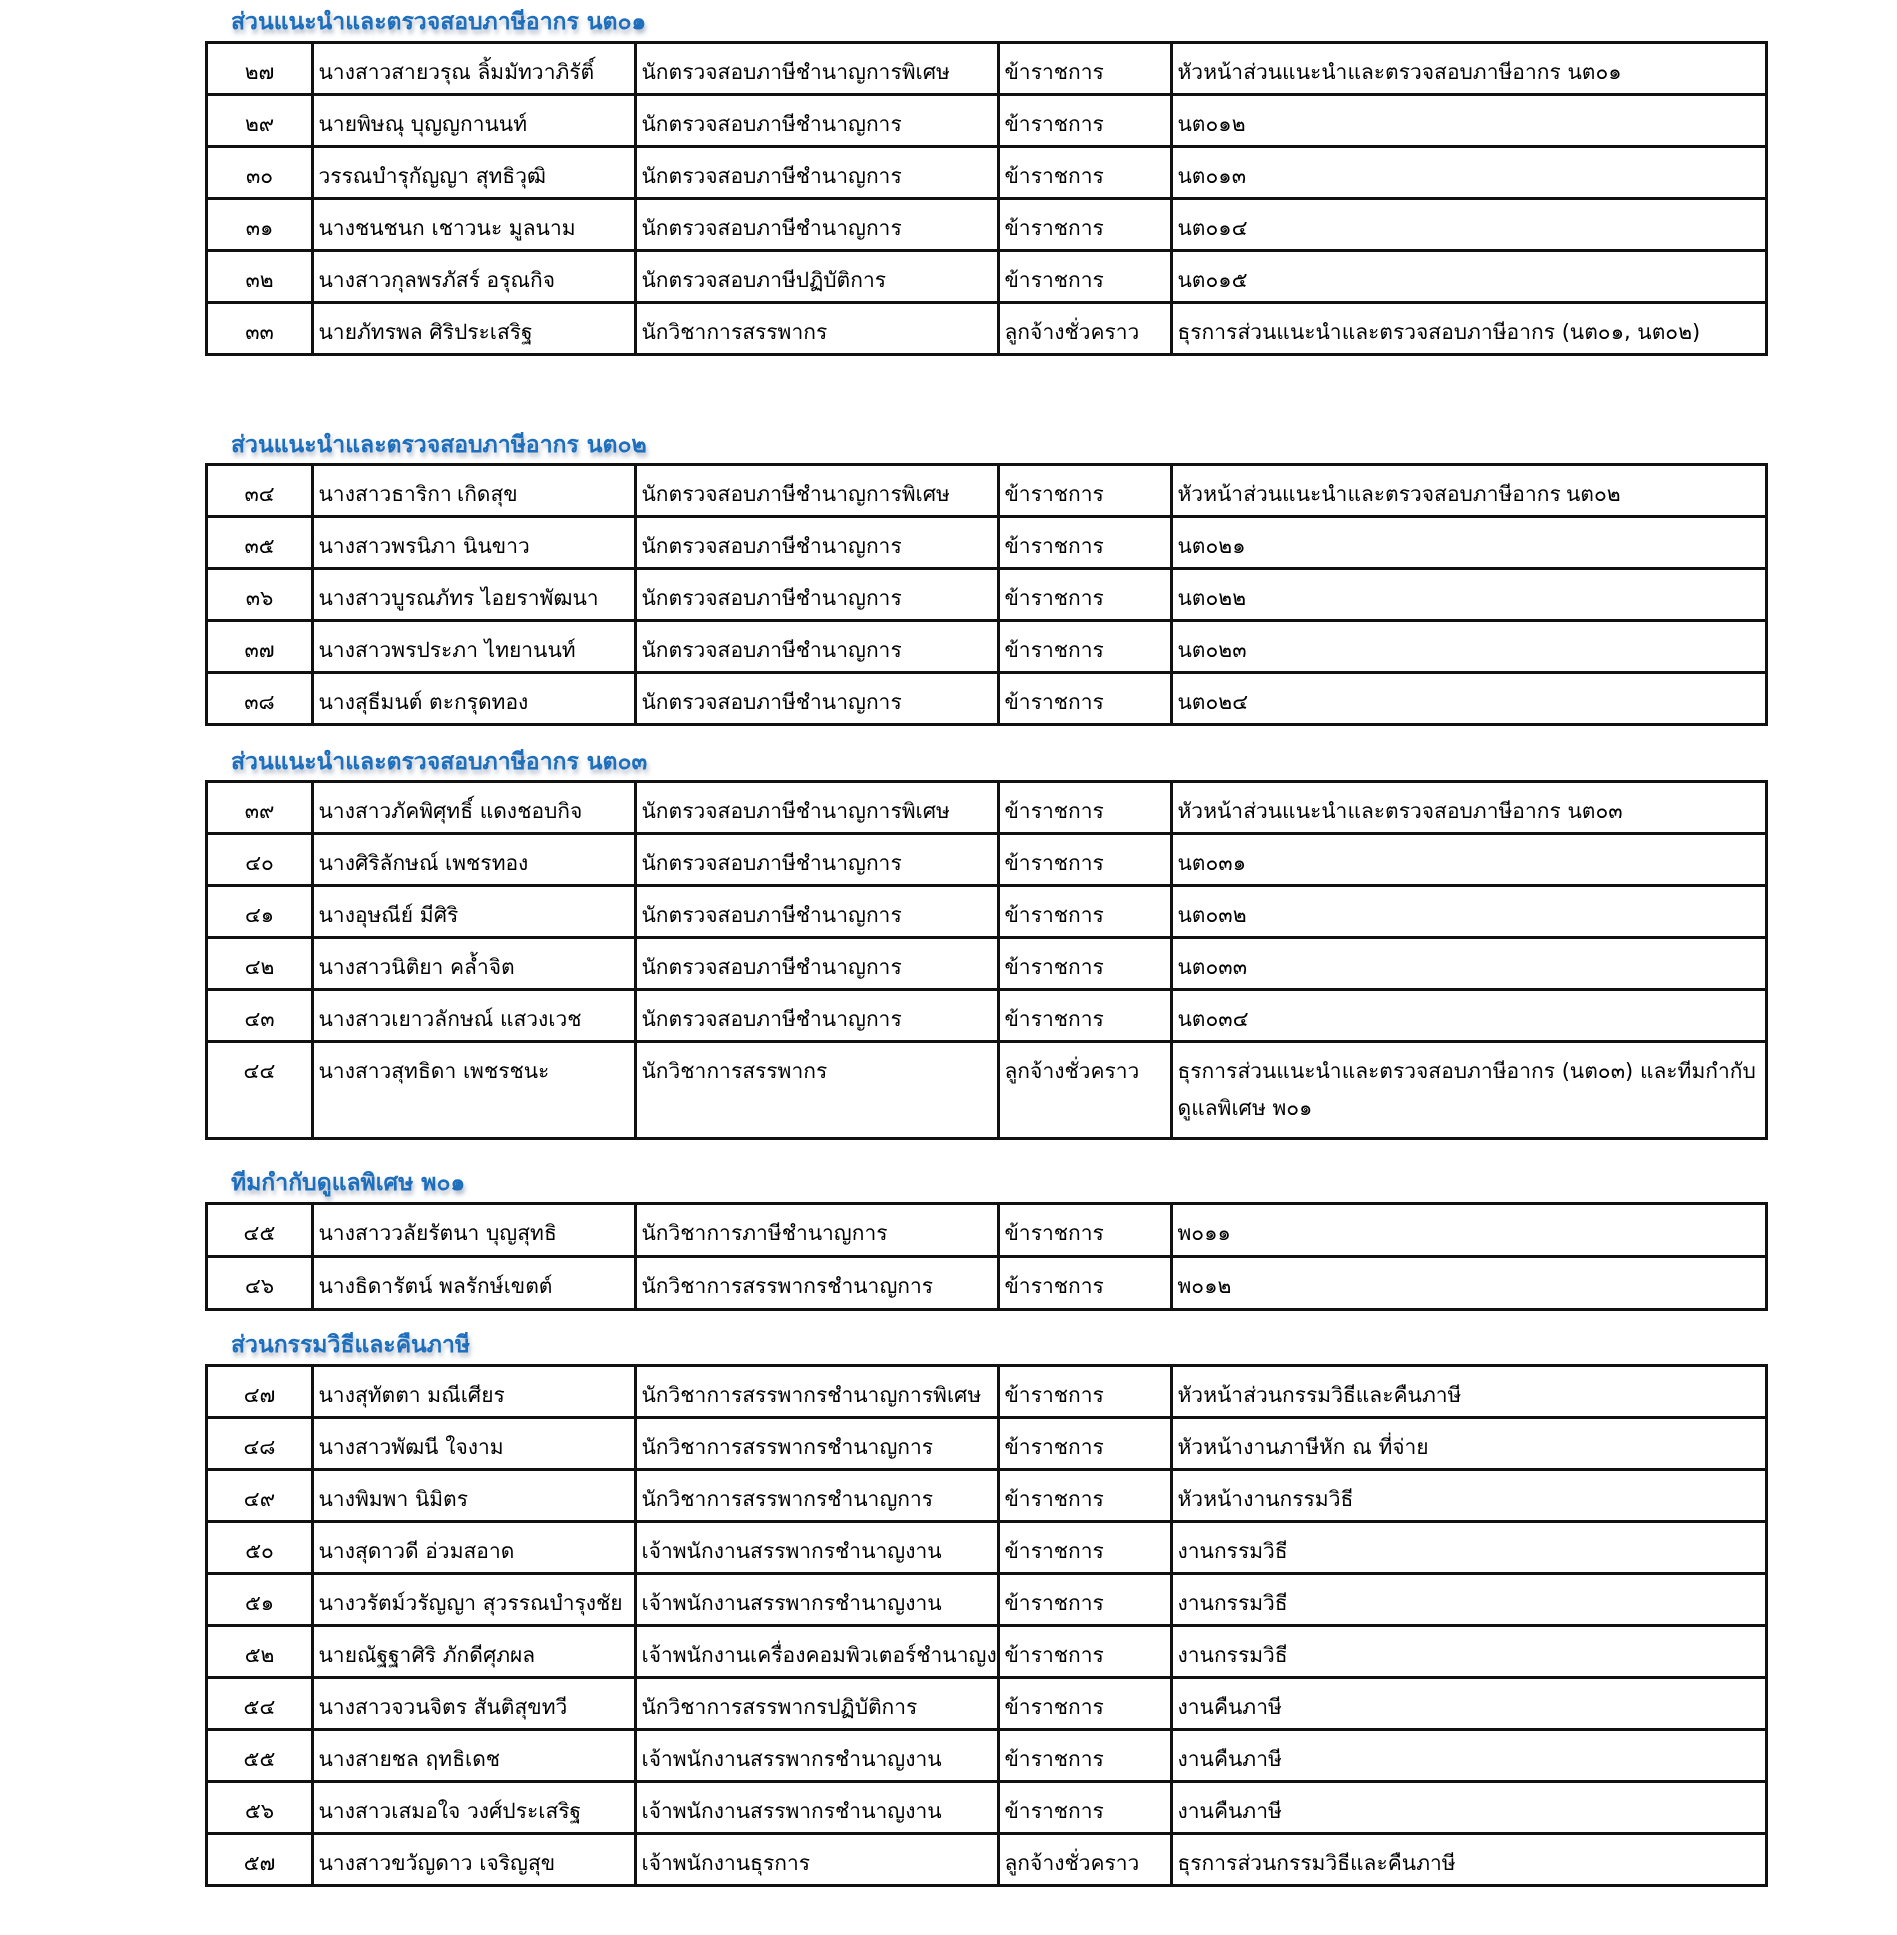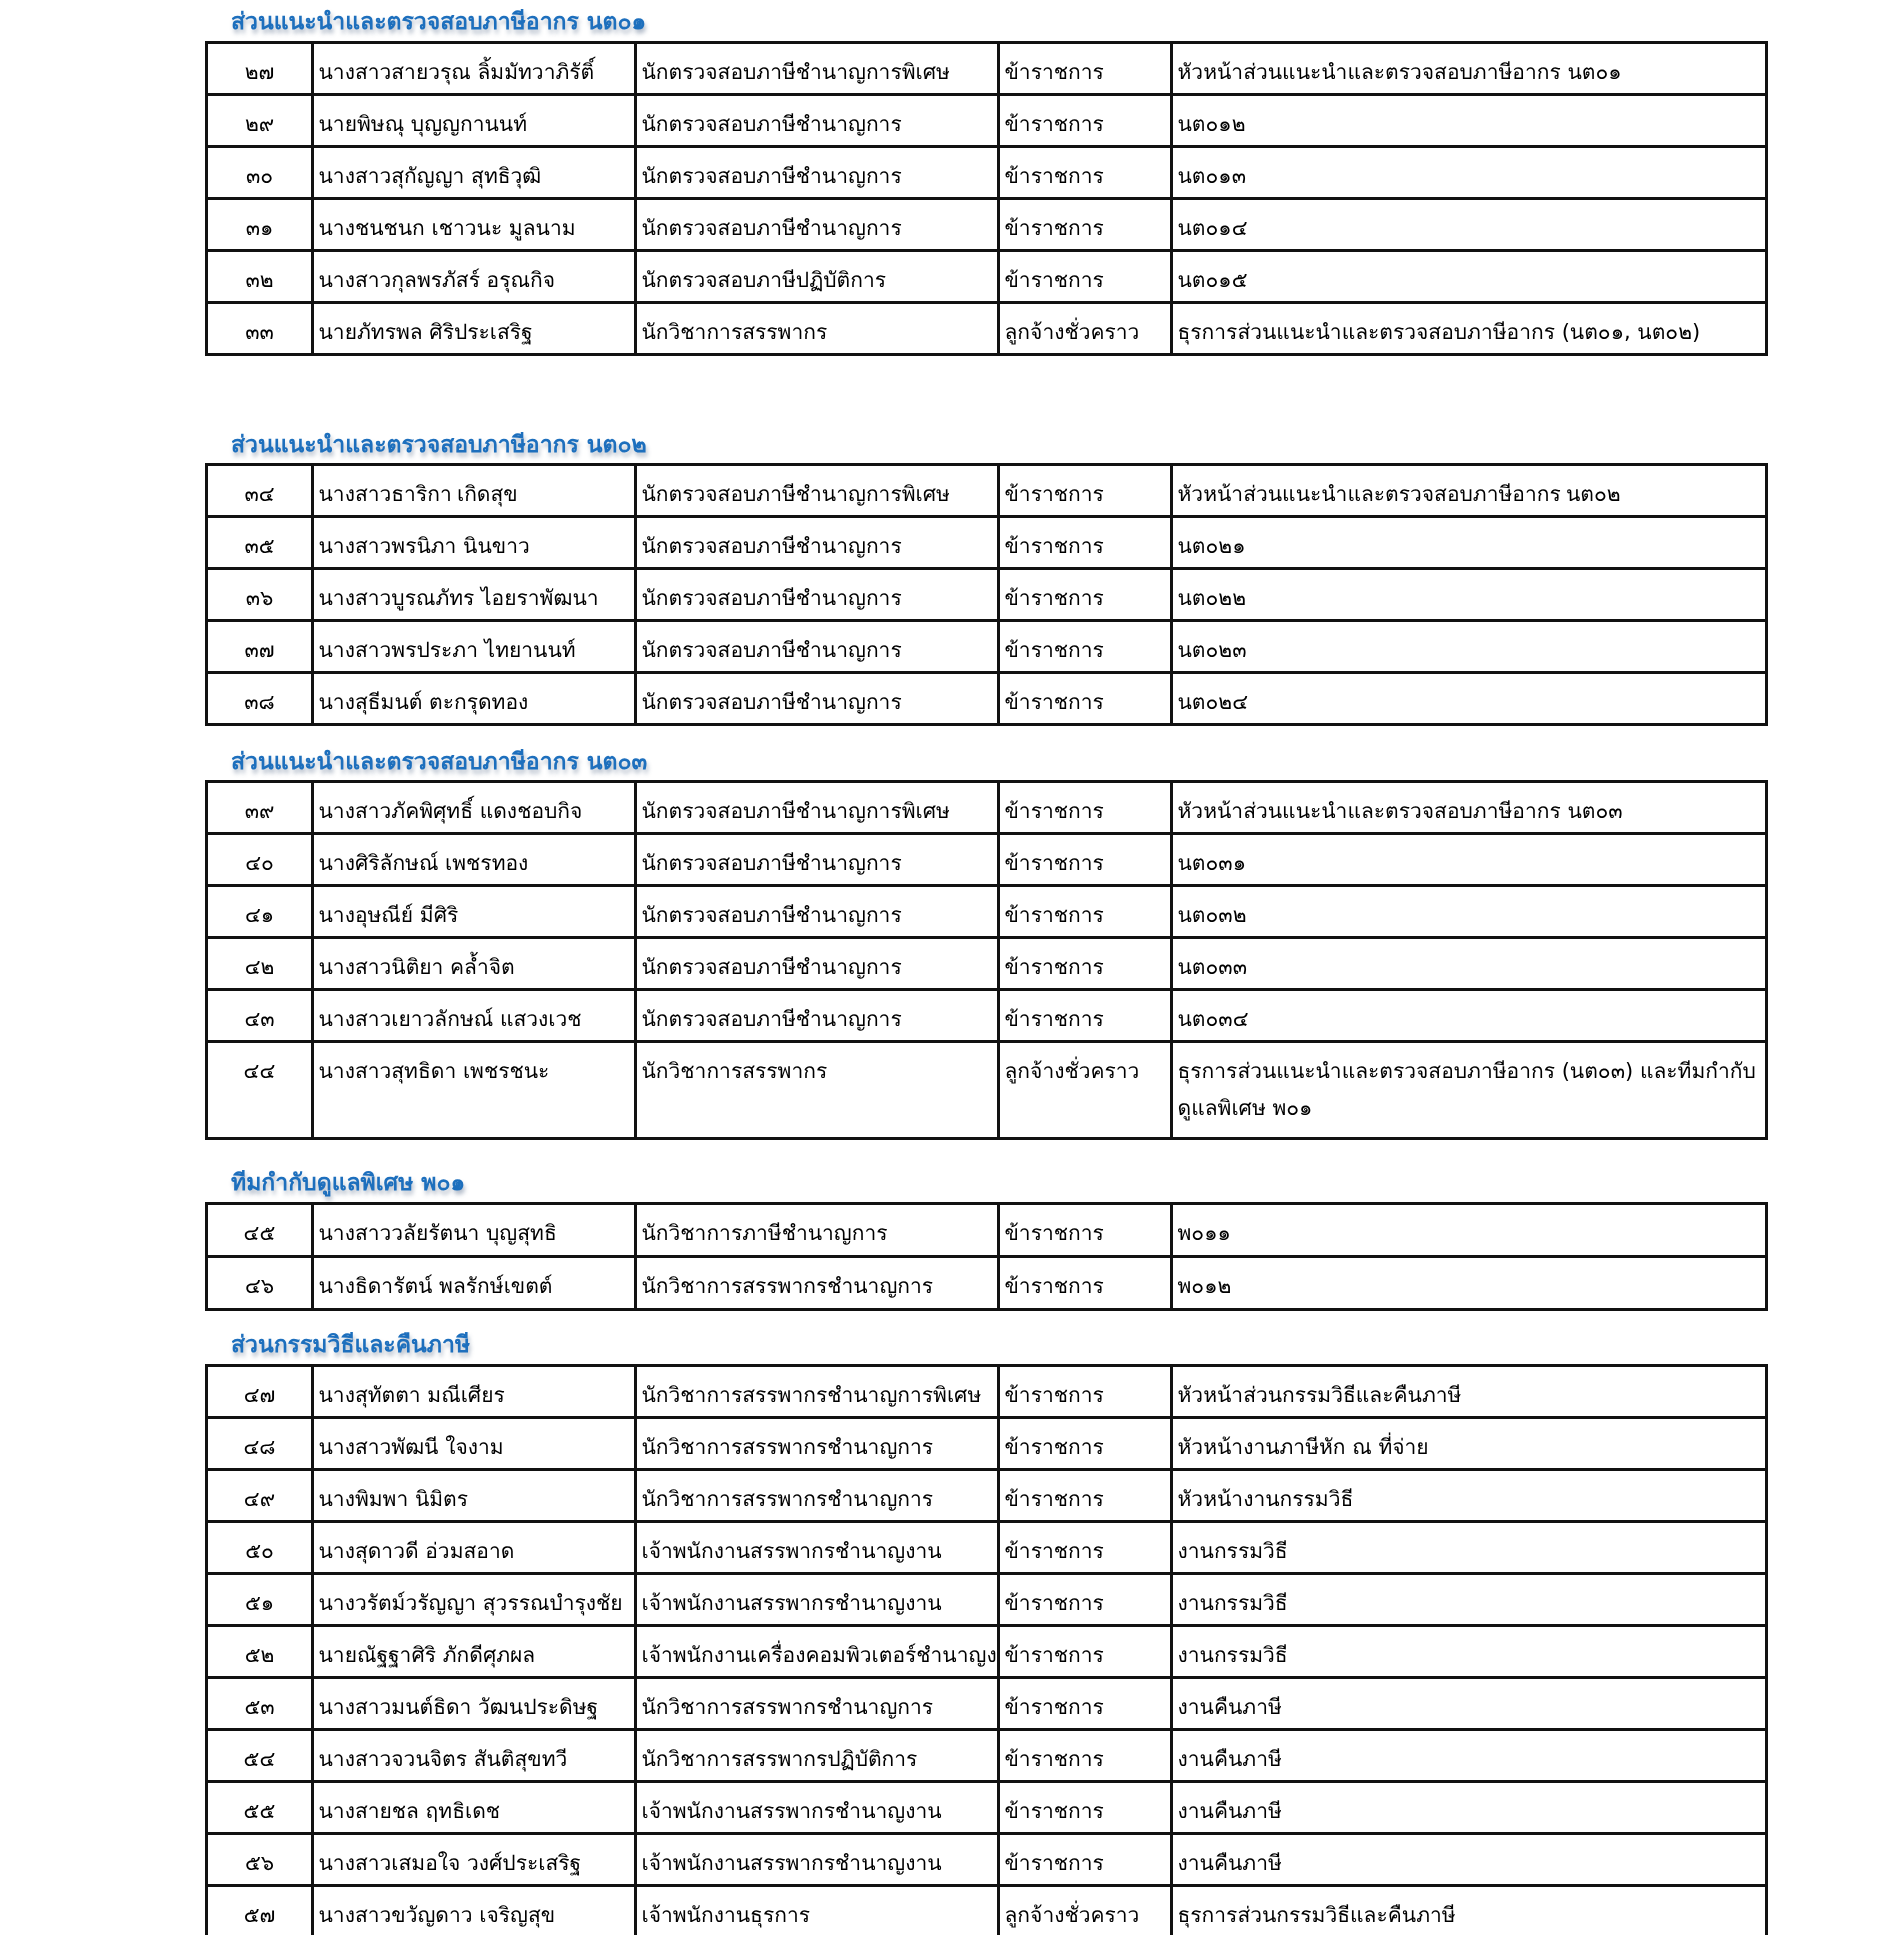--- a/index.html
+++ b/index.html
@@ -39,21 +39,21 @@
       </tr>
       <tr style="height: 52px;">
         <td class="no">๒๙</td>
         <td>นายพิษณุ  บุญญกานนท์</td>
         <td>นักตรวจสอบภาษีชำนาญการ</td>
         <td>ข้าราชการ</td>
         <td>นต๐๑๒</td>
       </tr>
       <tr style="height: 52px;">
         <td class="no">๓๐</td>
-        <td>นางสาวสุกัญญา  สุทธิวุฒิ</td>
+        <td>วรรณบำรุกัญญา  สุทธิวุฒิ</td>
         <td>นักตรวจสอบภาษีชำนาญการ</td>
         <td>ข้าราชการ</td>
         <td>นต๐๑๓</td>
       </tr>
       <tr style="height: 52px;">
         <td class="no">๓๑</td>
         <td>นางชนชนก เชาวนะ มูลนาม</td>
         <td>นักตรวจสอบภาษีชำนาญการ</td>
         <td>ข้าราชการ</td>
         <td>นต๐๑๔</td>
@@ -251,27 +251,20 @@
         <td>งานกรรมวิธี</td>
       </tr>
       <tr style="height: 52px;">
         <td class="no">๕๒</td>
         <td>นายณัฐฐาศิริ  ภักดีศุภผล</td>
         <td>เจ้าพนักงานเครื่องคอมพิวเตอร์ชำนาญงาน</td>
         <td>ข้าราชการ</td>
         <td>งานกรรมวิธี</td>
       </tr>
       <tr style="height: 52px;">
-        <td class="no">๕๓</td>
-        <td>นางสาวมนต์ธิดา  วัฒนประดิษฐ</td>
-        <td>นักวิชาการสรรพากรชำนาญการ</td>
-        <td>ข้าราชการ</td>
-        <td>งานคืนภาษี</td>
-      </tr>
-      <tr style="height: 52px;">
         <td class="no">๕๔</td>
         <td>นางสาวจวนจิตร  สันติสุขทวี</td>
         <td>นักวิชาการสรรพากรปฏิบัติการ</td>
         <td>ข้าราชการ</td>
         <td>งานคืนภาษี</td>
       </tr>
       <tr style="height: 52px;">
         <td class="no">๕๕</td>
         <td>นางสายชล  ฤทธิเดช</td>
         <td>เจ้าพนักงานสรรพากรชำนาญงาน</td>

